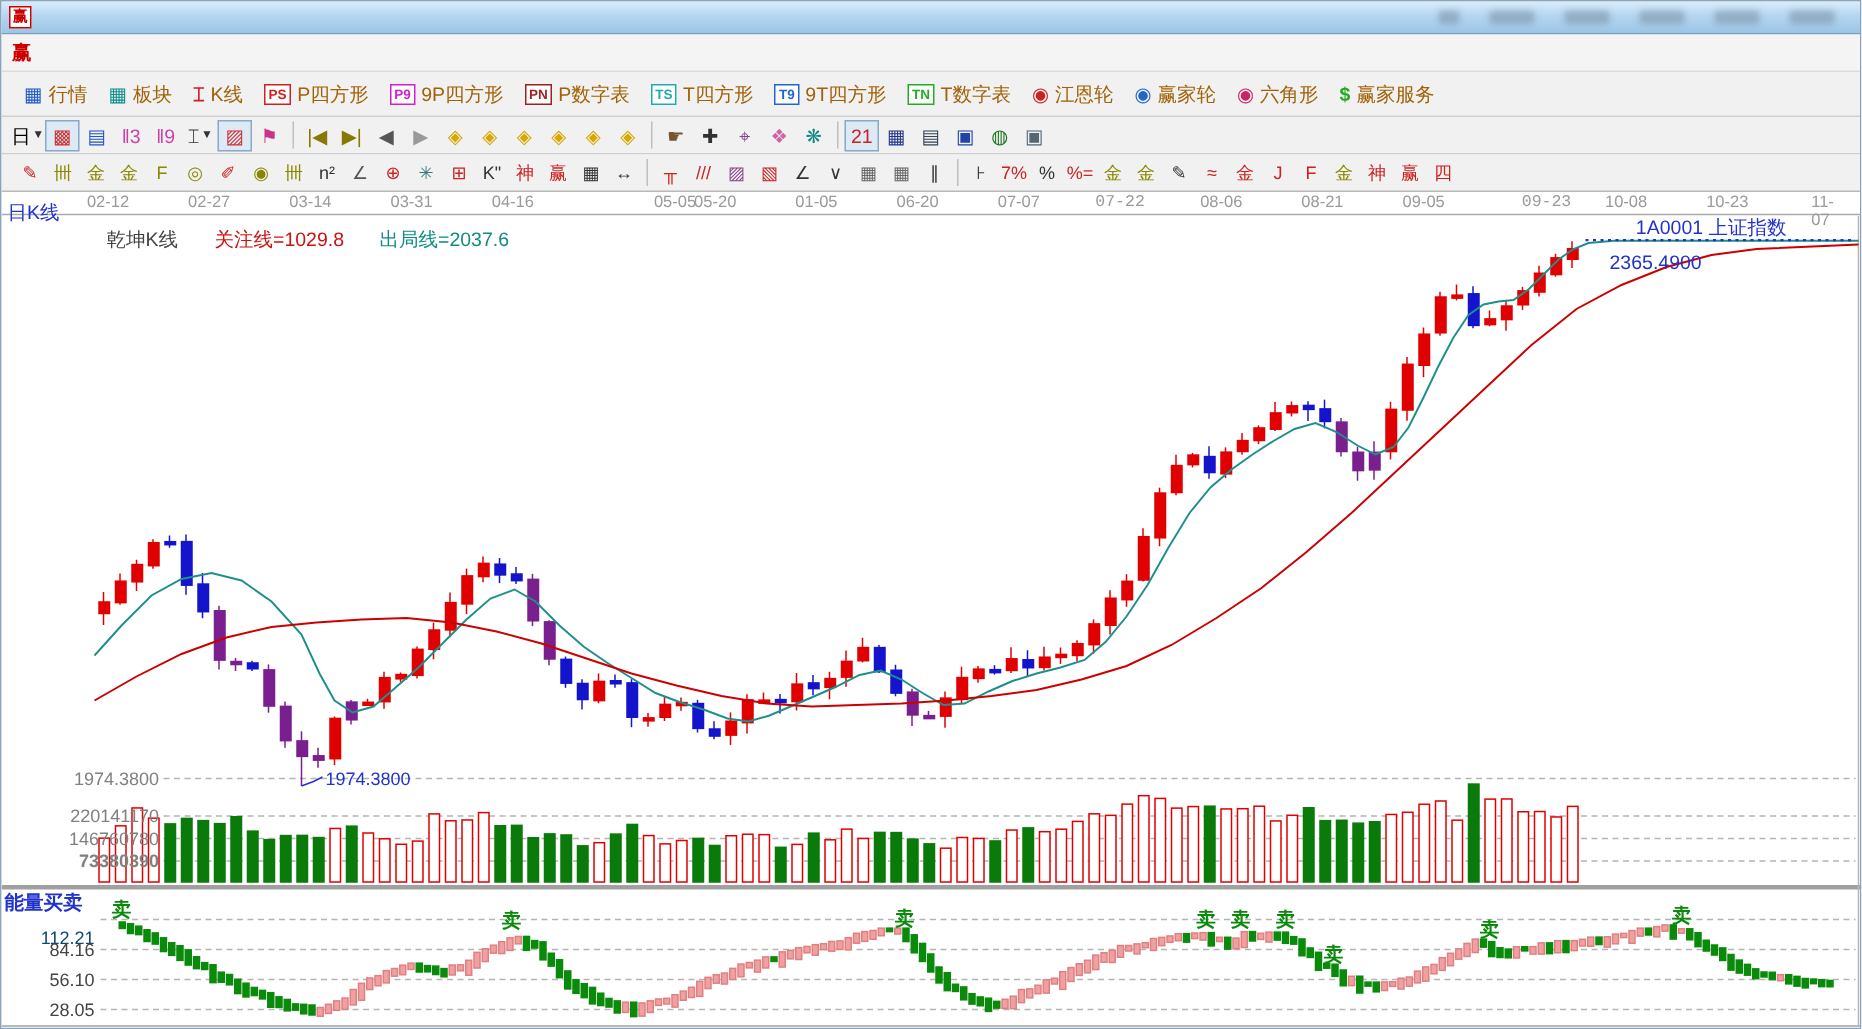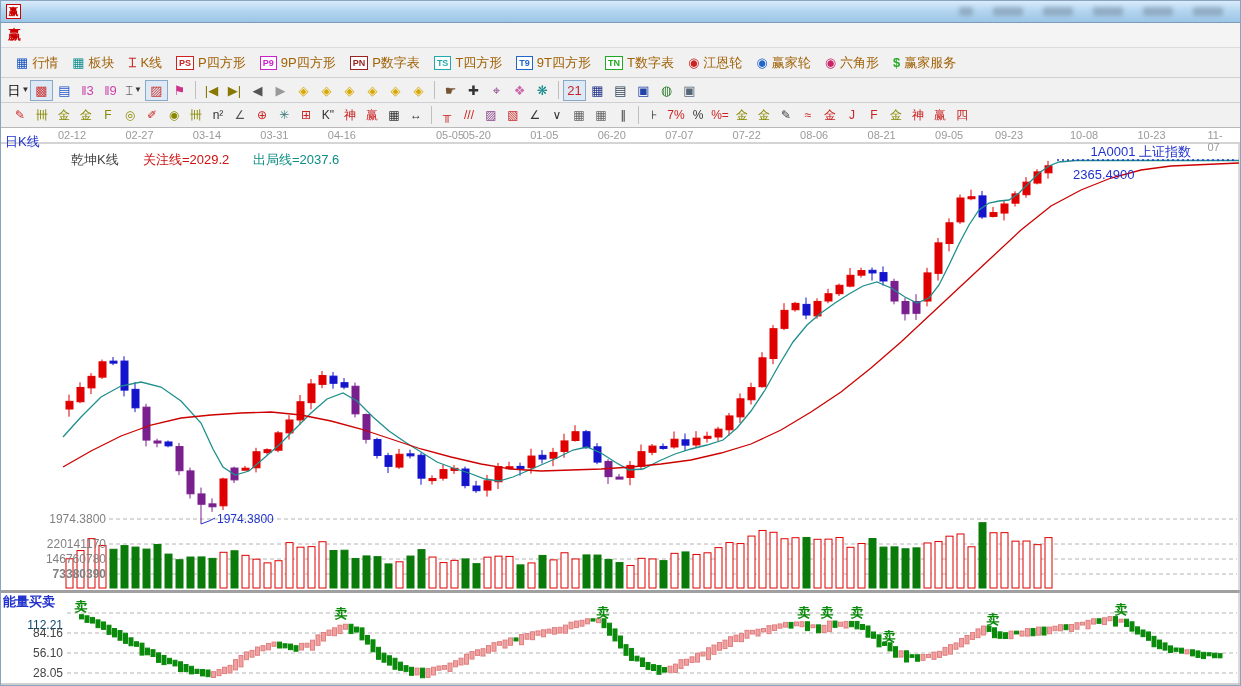--- a/index.html
+++ b/index.html
@@ -864,33 +864,33 @@
         <span class="date-lbl" style="left: 71px;">02-12</span>
         <span class="date-lbl" style="left: 138.47px;">02-27</span>
         <span class="date-lbl" style="left: 205.94px;">03-14</span>
         <span class="date-lbl" style="left: 273.41px;">03-31</span>
         <span class="date-lbl" style="left: 340.88px;">04-16</span>
         <span class="date-lbl" style="left: 417px; margin-left: 32px;">05-05</span>
         <span class="date-lbl" style="left: 475.82px;">05-20</span>
         <span class="date-lbl" style="left: 543.29px;">01-05</span>
         <span class="date-lbl" style="left: 610.76px;">06-20</span>
         <span class="date-lbl" style="left: 678.23px;">07-07</span>
-        <span class="date-lbl" style="left: 745.7px;">07-22</span>
+        <span class="date-lbl" style="left: 745.7px; font-family: Liberation Mono, monospace;">07-22</span>
         <span class="date-lbl" style="left: 813.17px;">08-06</span>
         <span class="date-lbl" style="left: 880.64px;">08-21</span>
         <span class="date-lbl" style="left: 948.11px;">09-05</span>
-        <span class="date-lbl" style="left: 1008px;">09-23</span>
+        <span class="date-lbl" style="left: 1030px; font-family: Liberation Mono, monospace;">09-23</span>
         <span class="date-lbl" style="left: 1083.05px;">10-08</span>
         <span class="date-lbl" style="left: 1150.52px;">10-23</span>
         <span class="date-lbl" style="left: 1217.99px;">11-07</span>
       </div>
 
     <div class="lbl blue" style="left:4px; top:5px; font-size:13px;">日K线</div>
     <div class="lbl" style="left:70px; top:23px; font-size:13px; color:#444;">乾坤K线</div>
-    <div class="lbl" style="left:142px; top:23px; font-size:13px; color:#cc1111;">关注线=2029.2</div>
+    <div class="lbl" style="left:142px; top:23px; font-size:13px; color:#cc1111;">关注线=1029.8</div>
     <div class="lbl" style="left:252px; top:23px; font-size:13px; color:#0e8d84;">出局线=2037.6</div>
     <div class="lbl blue" style="right:51px; top:15px; font-size:13px;">1A0001  上证指数</div>
     <div class="lbl blue num" style="left:1072px; top:39px; font-size:13px;">2365.4900</div>
     <div class="lbl gray num right105" style="top:384px;">1974.3800</div>
     <div class="lbl blue num" style="left:216px; top:384px;">1974.3800</div>
     <div class="lbl gray num right105" style="top:409px;">220141170</div>
     <div class="lbl gray num right105" style="top:424px;">146760780</div>
     <div class="lbl gray num right105" style="top:439px;font-weight:bold;">73380390</div>
     <div class="lbl blue" style="left:2px; top:465px; font-size:13px; font-weight:bold;">能量买卖</div>
     <div class="lbl num right62" style="top:490px; color:#0c4a6e;">112.21</div>

